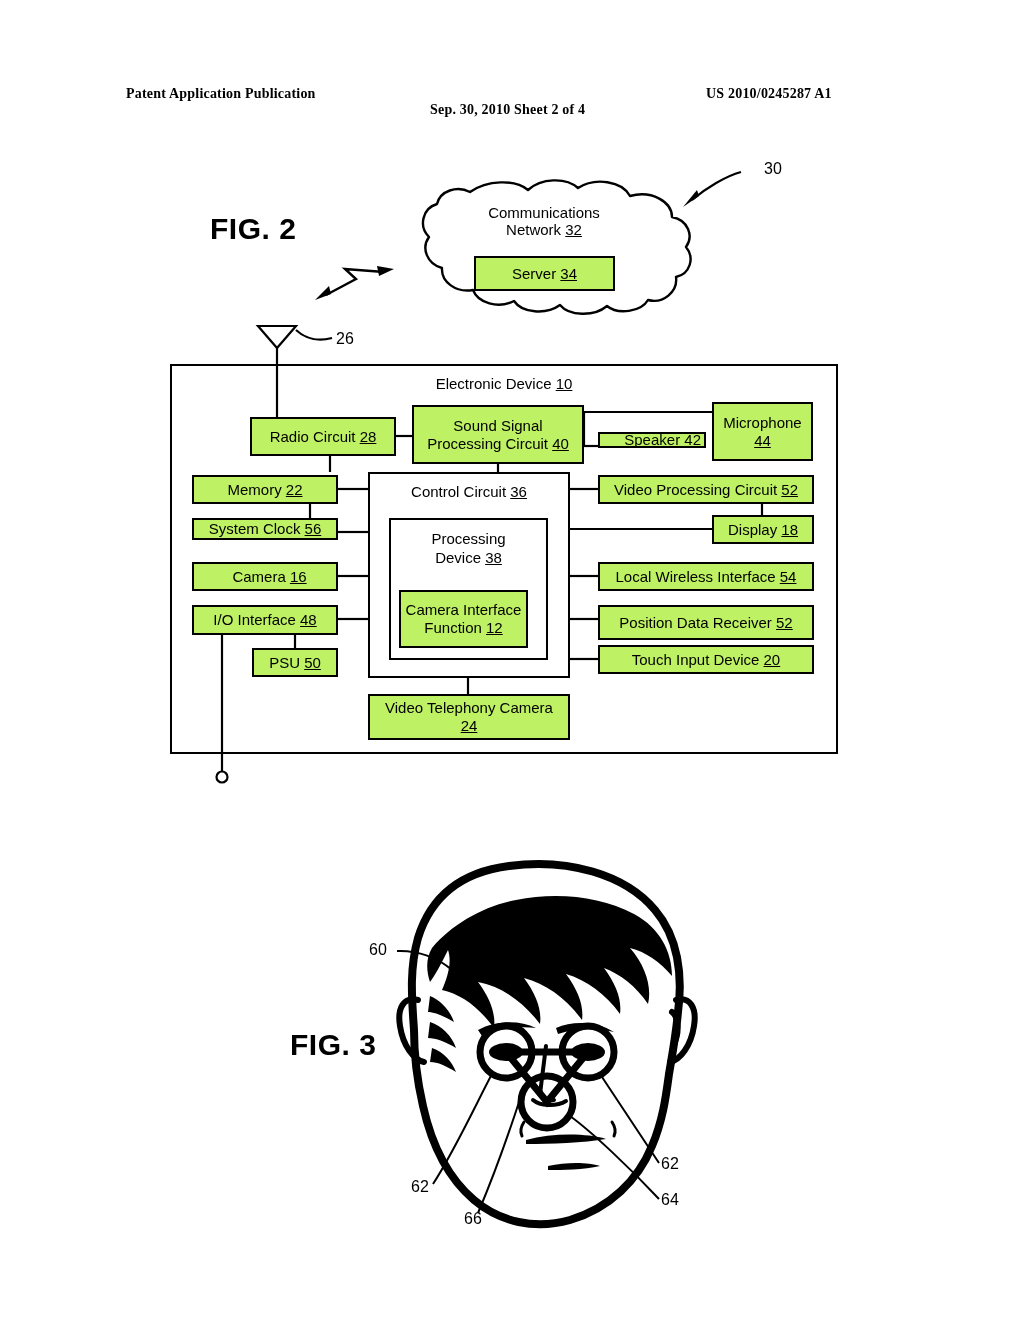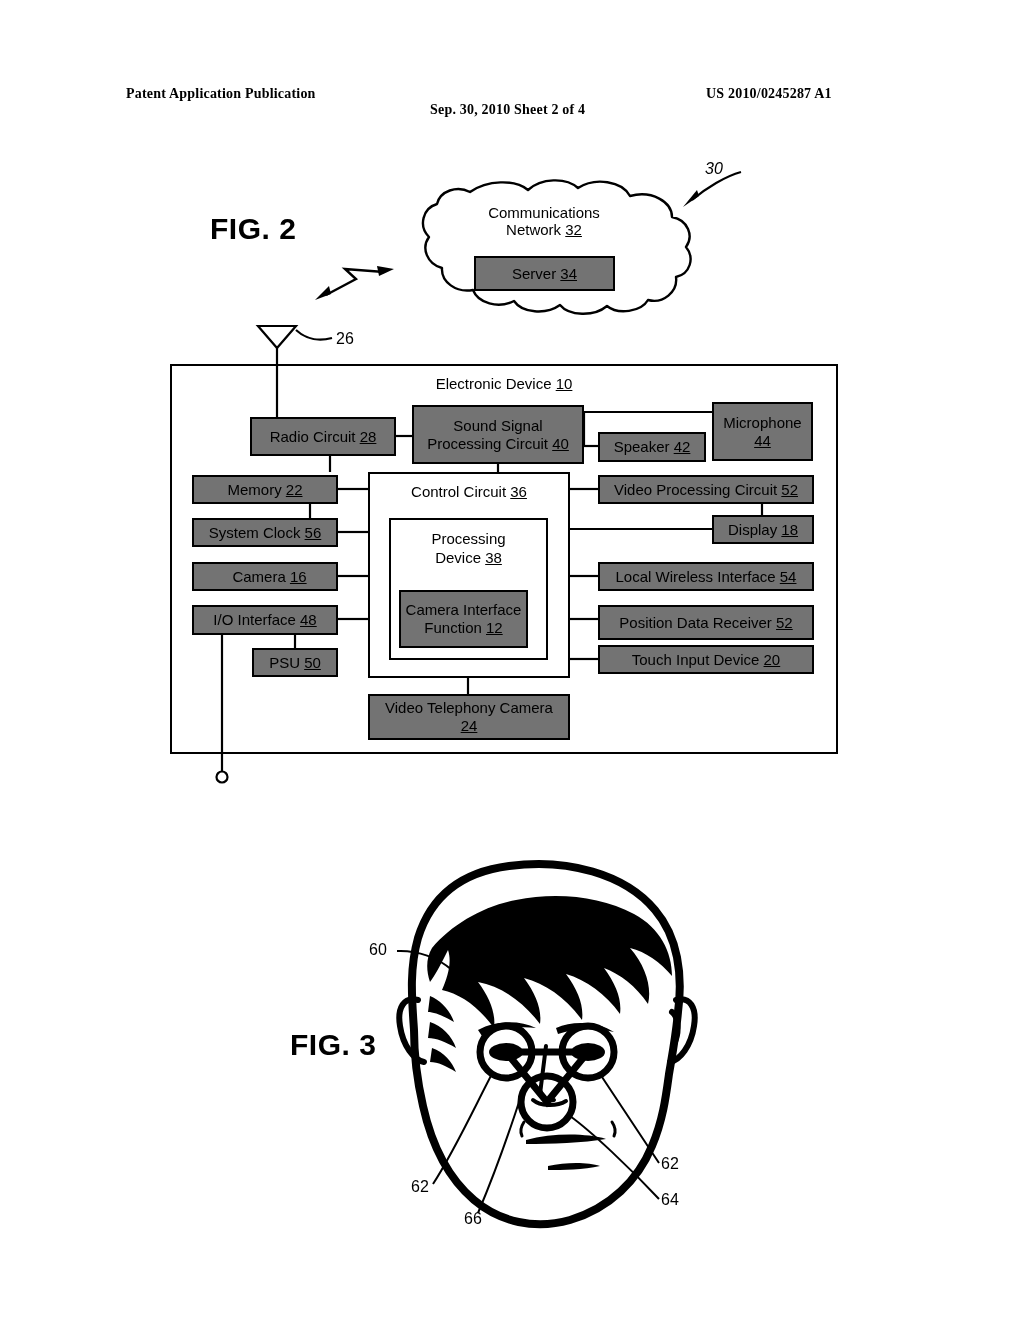--- a/index.html
+++ b/index.html
@@ -58,21 +58,21 @@
     width: 1024px;
     height: 1320px;
     pointer-events: none;
   }
 
   
   .bx {
     position: absolute;
     box-sizing: border-box;
     border: 2px solid #000;
-    background: #737373;
+    background: #bef264;
     display: flex;
     align-items: center;
     justify-content: center;
     text-align: center;
     font-family: "Liberation Sans", sans-serif;
     font-size: 15px;
     line-height: 18px;
     padding: 1px 3px;
   }
   .bx-outer {
@@ -189,21 +189,21 @@
   <span>Communications</span><br>
   <span>Network</span>
   <span class="u">32</span>
 </div>
 
 <div class="bx" style="left:474px; top:256px; width:141px; height:35px;">
   <span><span>Server</span>
   <span class="u">34</span></span>
 </div>
 
-<div class="ref" style="left:705px; top:160px;font-style:italic;">30</div>
+<div class="ref" style="left:764px; top:160px;">30</div>
 <div class="ref" style="left:336px; top:330px;">26</div>
 
 <div class="bx-outer" style="left:170px; top:364px; width:668px; height:390px;"></div>
 
 <div class="plain-label" style="left:170px; top:375px; width:668px;">
   <span>Electronic Device</span>
   <span class="u">10</span>
 </div>
 
 <div class="bx" style="left:250px; top:417px; width:146px; height:39px;">
@@ -212,38 +212,38 @@
 </div>
 
 <div class="bx" style="left:412px; top:405px; width:172px; height:59px;">
   <span>
     <span>Sound Signal</span><br>
     <span>Processing Circuit</span>
     <span class="u">40</span>
   </span>
 </div>
 
-<div class="bx" style="left:598px; top:432px; width:108px; height:30px;">
+<div class="bx" style="left:598px; top:432px; width:108px; height:16px;justify-content:flex-end;">
   <span><span>Speaker</span>
   <span class="u">42</span></span>
 </div>
 
 <div class="bx" style="left:712px; top:402px; width:101px; height:59px;">
   <span>
     <span>Microphone</span><br>
     <span class="u">44</span>
   </span>
 </div>
 
 <div class="bx" style="left:192px; top:475px; width:146px; height:29px;">
   <span><span>Memory</span>
   <span class="u">22</span></span>
 </div>
 
-<div class="bx" style="left:192px; top:518px; width:146px; height:29px;">
+<div class="bx" style="left:192px; top:518px; width:146px; height:22px;">
   <span><span>System Clock</span>
   <span class="u">56</span></span>
 </div>
 
 <div class="bx" style="left:192px; top:562px; width:146px; height:29px;padding-left:12px;">
   <span><span>Camera</span>
   <span class="u">16</span></span>
 </div>
 
 <div class="bx" style="left:192px; top:605px; width:146px; height:30px;">

